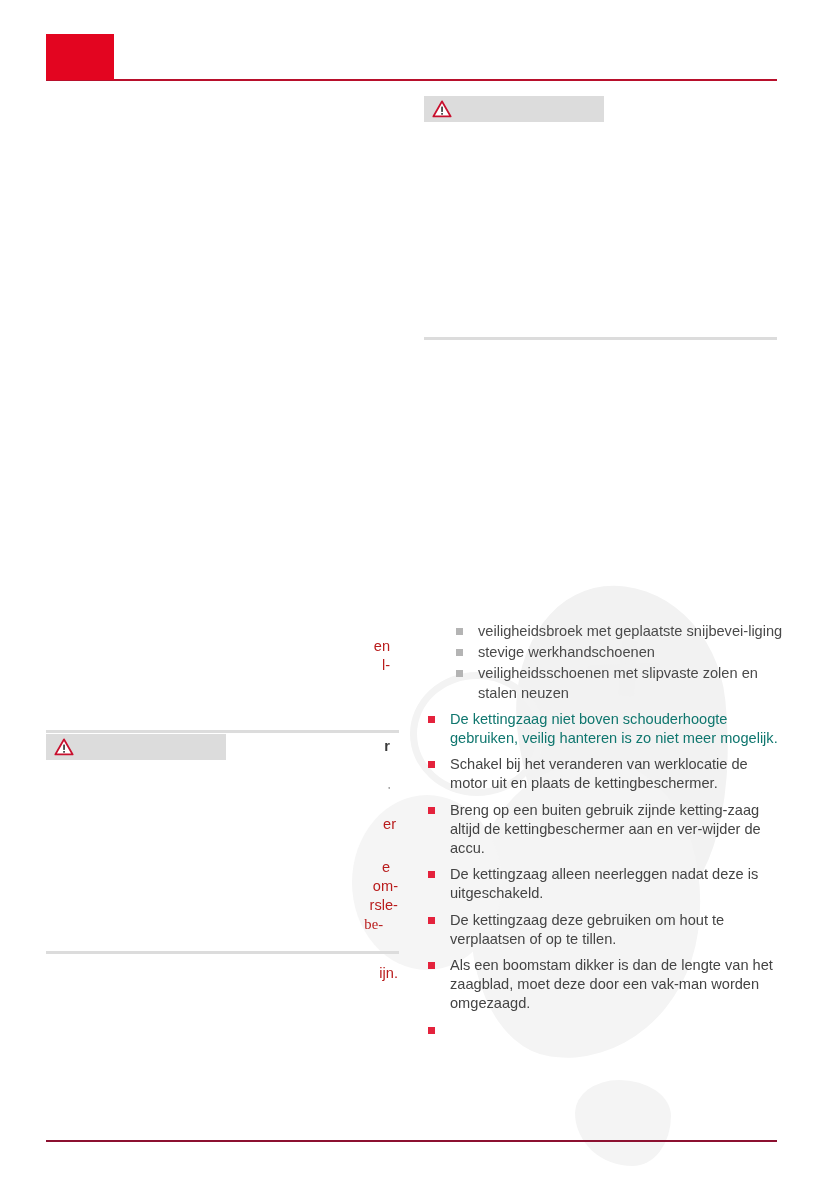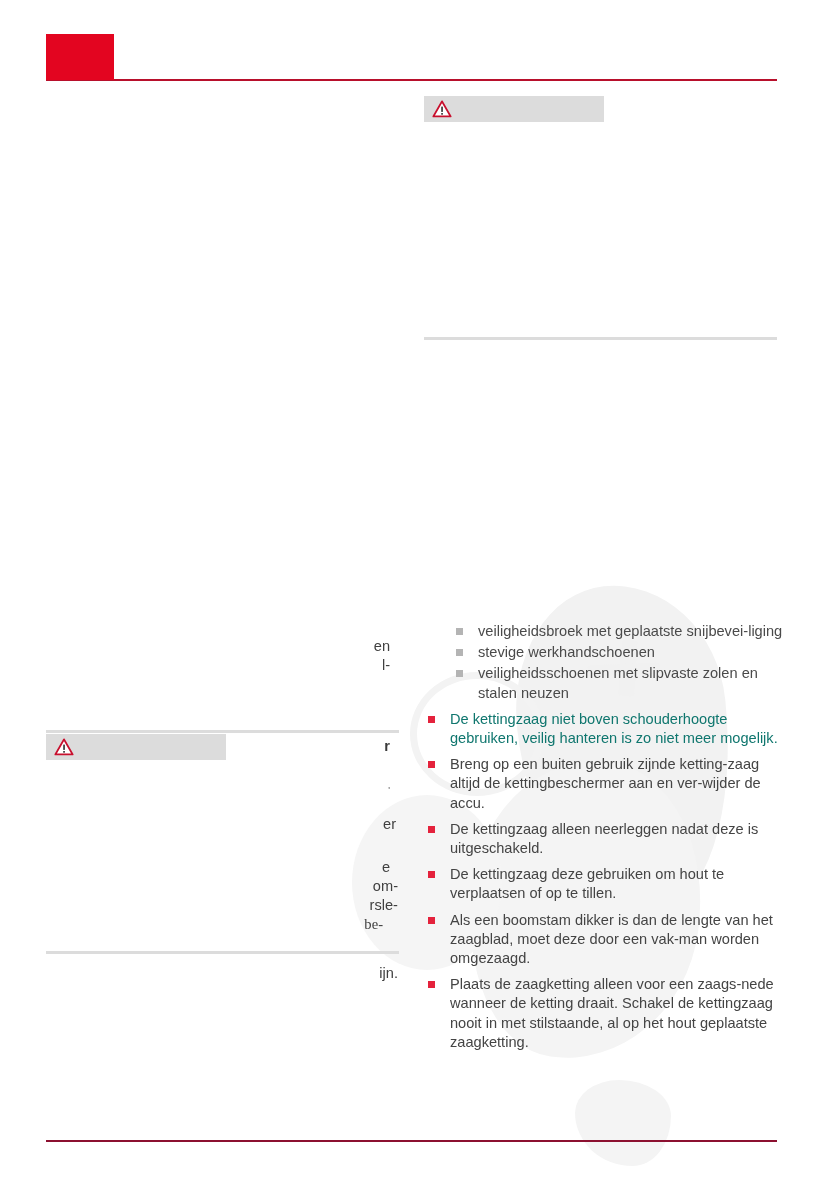--- a/index.html
+++ b/index.html
@@ -186,21 +186,21 @@
     top: 622px;
     width: 360px;
     z-index: 2;
   }
 
   
   .frag {
     position: absolute;
     font-size: 14.6px;
     line-height: 19.2px;
-    color: #404040;
+    color: #b91c1c;
     text-align: right;
     z-index: 2;
     white-space: pre;
   }
   .frag-bold { font-weight: bold; color: #3a3a3a; }
   .frag-tiny { font-size: 9px; color: #555; }
 </style>
 </head>
 <body>
 
@@ -248,40 +248,40 @@
           </li>
         </ul>
       </li>
 
       <li style="color: #0f766e;">
         <span class="bullet-sq" style="background: rgb(228, 34, 60);"></span>
         <span>De kettingzaag niet boven schouderhoogte gebruiken, veilig hanteren is zo niet meer mogelijk.</span>
       </li>
       <li style="color: rgb(68, 68, 68);">
         <span class="bullet-sq" style="background: rgb(228, 34, 60);"></span>
+        <span>Schakel bij het veranderen van werklocatie de motor uit en plaats de kettingbeschermer.</span>
       </li>
       <li style="color: rgb(68, 68, 68);">
         <span class="bullet-sq" style="background: rgb(228, 34, 60);"></span>
         <span>Breng op een buiten gebruik zijnde ketting-zaag altijd de kettingbeschermer aan en ver-wijder de accu.</span>
       </li>
       <li style="color: rgb(68, 68, 68);">
         <span class="bullet-sq" style="background: rgb(228, 34, 60);"></span>
         <span>De kettingzaag alleen neerleggen nadat deze is uitgeschakeld.</span>
       </li>
       <li style="color: rgb(68, 68, 68);">
         <span class="bullet-sq" style="background: rgb(228, 34, 60);"></span>
         <span>De kettingzaag deze gebruiken om hout te verplaatsen of op te tillen.</span>
       </li>
       <li style="color: rgb(68, 68, 68);">
         <span class="bullet-sq" style="background: rgb(228, 34, 60);"></span>
         <span>Als een boomstam dikker is dan de lengte van het zaagblad, moet deze door een vak-man worden omgezaagd.</span>
       </li>
       <li style="color: rgb(68, 68, 68);">
         <span class="bullet-sq" style="background: rgb(228, 34, 60);"></span>
-        <span>Plaats de zaagketting alleen voor een zaags-nede wanneer de ketting draait. Schakel de kettingzaag nooit in met stilstaande, al op het hout geplaatste zaagketting.</span>
       </li>
     </ul>
   </div>
 
   <div class="rule-gray rule-left-top" style="background: rgb(220, 220, 220);"></div>
   <div class="warn-head warn-left" style="background: rgb(220, 220, 220);">
     <span class="tri">
       <svg width="20" height="18" viewBox="0 0 20 18" aria-hidden="true">
         <path d="M10 1.4 L18.6 16.4 L1.4 16.4 Z" fill="#ffffff" stroke="#c8102e" stroke-width="1.9" stroke-linejoin="round"></path>
         <rect x="9.2" y="6.6" width="1.7" height="5.3" fill="#3a3a3a"></rect>

